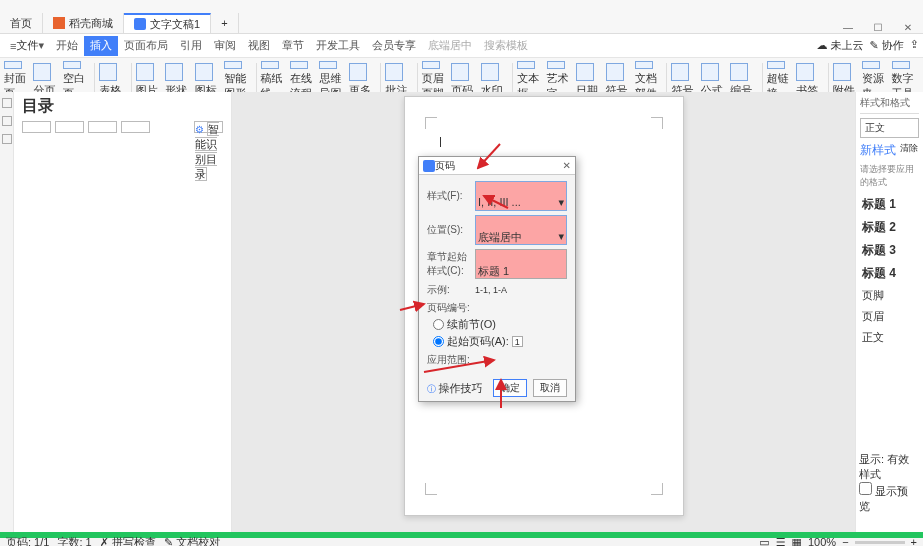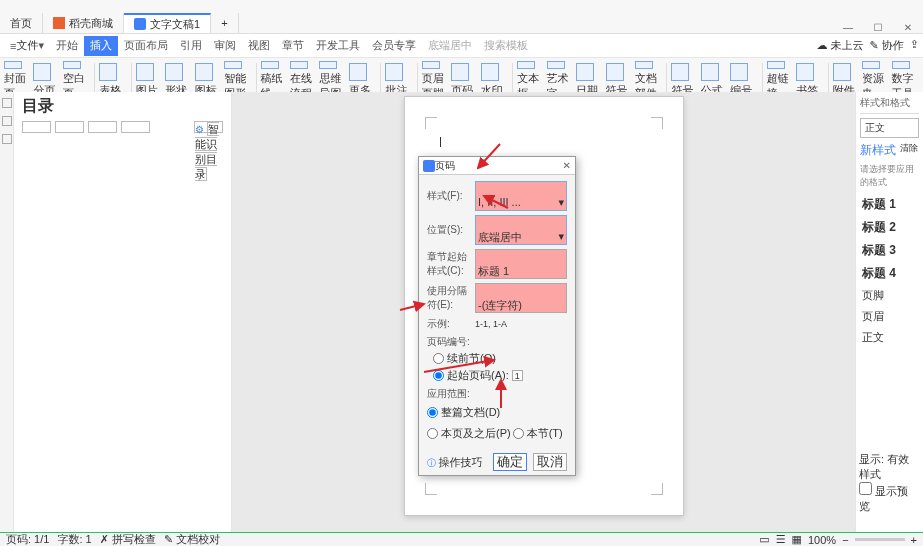--- a/index.html
+++ b/index.html
@@ -53,25 +53,25 @@
 .dsel{flex:1;height:15px;border:1px solid #7fa8e0;background:#fca5a5;font-size:9px;padding:14px 2px;display:flex;align-items:flex-start;color:#417ff9}
 .dsel.gray{color:#888;border-color:#aaa}
 .dchk{display:flex;align-items:center;gap:3px;font-size:10px;margin:4px 0}
 .dchk input{width:11px;height:11px}
 .dsec{font-size:10px;color:#555;margin:4px 0 2px}
 .drad{display:flex;align-items:center;gap:3px;font-size:10px;margin:2px 0 2px 6px}
 .drad input{width:11px;height:11px}
 .dspin{width:30px;height:14px;border:1px solid #aaa;font-size:9px;text-align:center}
 .dlg-ft{display:flex;justify-content:flex-end;gap:6px;padding:4px 8px;align-items:center}
 .dlg-ft .lnk{margin-right:auto;color:#417ff9;font-size:9px}
-.dbtn{width:34px;height:18px;border:1px solid #aaa;background:#fdfdfd;font-size:13px;display:flex;align-items:center;justify-content:center;cursor:pointer}
+.dbtn{width:34px;height:18px;border:1px solid #aaa;background:#fdfdfd;font-size:10px;display:flex;align-items:center;justify-content:center;cursor:pointer}
 .dbtn.pri{border:1px solid #417ff9}
 .arrow{position:absolute;z-index:60;pointer-events:none}
 .arrow svg{overflow:visible}
-.statusbar{position:absolute;bottom:0;left:0;right:0;height:14px;background:#f4f4f4;border-top:1px solid #22c55e;display:flex;align-items:center;padding:0 6px;font-size:9px;color:#666;gap:8px}
+.statusbar{position:absolute;bottom:0;left:0;right:0;height:14px;background:#f4f4f4;border-top:6px solid #22c55e;display:flex;align-items:center;padding:0 6px;font-size:9px;color:#666;gap:8px}
 .statusbar .r{margin-left:auto;display:flex;gap:6px;align-items:center}
 .disabled{color:#aaa}
 </style>
 </head>
 <body>
 
 <div class="titlebar">
   <div class="tab">
       <span>首页</span>
     </div>
@@ -309,54 +309,34 @@
           <span style="margin-left:auto">▾</span>
         </div>
     </div>
     <div class="drow disabled">
       <label>章节起始样式(C):</label>
       <div class="dsel gray">
           <span>标题 1</span>
         </div>
     </div>
     <div class="drow disabled">
-      <label>使用分隔符(E):</label>
-      <div class="dsel gray">
-          <span>-(连字符)</span>
-        </div>
-    </div>
-    <div class="drow disabled">
       <label>示例:</label>
       <span style="font-size:9px">1-1, 1-A</span>
     </div>
     <div class="dsec">页码编号:</div>
     <div class="drad">
         <input type="radio" style="">
         <span>续前节(O)</span>
       </div>
     <div class="drad">
         <input type="radio" checked="" style="">
         <span>起始页码(A):</span> 
         <input class="dspin" value="1" style="">
       </div>
     <div class="dsec">应用范围:</div>
-    <div style="display:flex;gap:2px;flex-wrap:wrap">
-      <div class="drad" style="margin-left:0">
-          <input type="radio" checked="" style="">
-          <span>整篇文档(D)</span>
-        </div>
-      <div class="drad" style="margin-left:0">
-          <input type="radio" style="">
-          <span>本页及之后(P)</span>
-        </div>
-      <div class="drad" style="margin-left:0">
-          <input type="radio" style="">
-          <span>本节(T)</span>
-        </div>
-    </div>
   </div>
   <div class="dlg-ft">
     <span class="lnk">ⓘ <span>操作技巧</span></span>
     <div class="dbtn pri">确定</div>
     <div class="dbtn">取消</div>
   </div>
 </div>
 
 <div class="arrow" style="left:472px;top:142px">
   <svg width="30" height="30">

